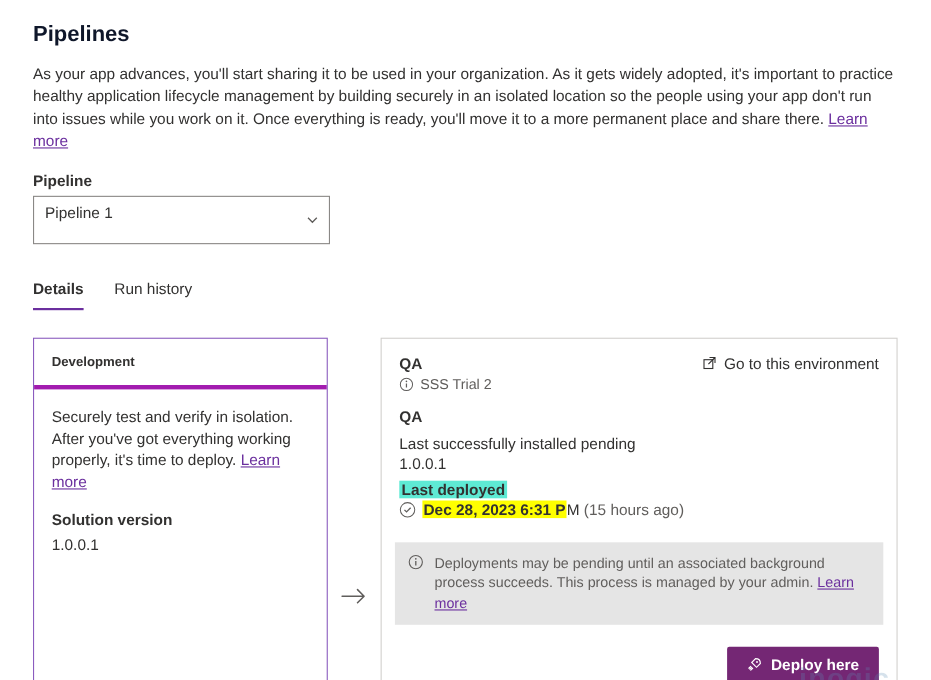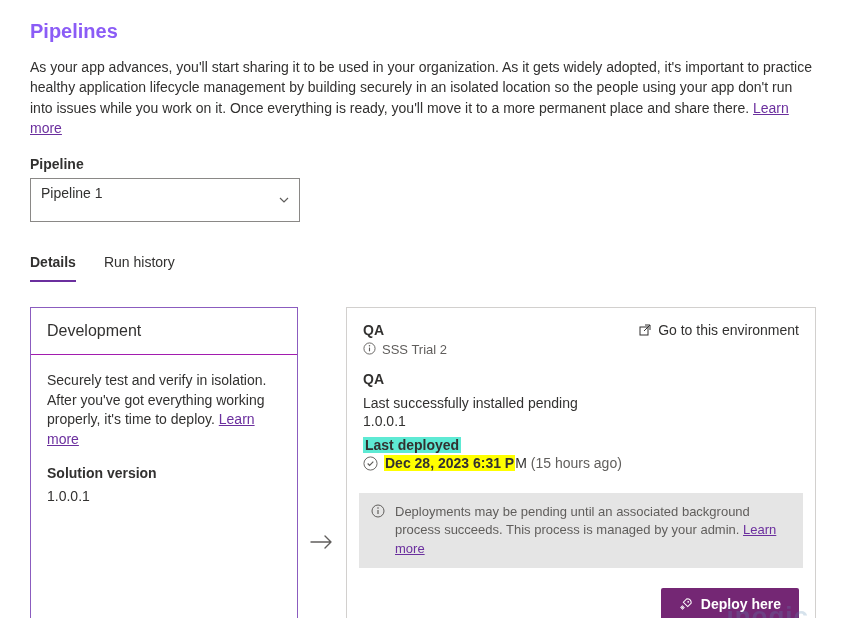--- a/index.html
+++ b/index.html
@@ -9,21 +9,21 @@
     font-family: "Segoe UI", -apple-system, sans-serif;
     font-size: 14px;
     color: #323130;
     background: #fff;
     width: 846px;
   }
   h1 {
     font-size: 20px;
     font-weight: 600;
     margin: 0 0 14px 0;
-    color: #8b5cf6;
+    color: #0f172a;
   }
   .intro {
     color: #323130;
     line-height: 1.45;
     margin: 0 0 18px 0;
   }
   .intro a, .link {
     color: #6b2f9e;
     text-decoration: underline;
     cursor: pointer;
@@ -81,24 +81,24 @@
   .card {
     border: 1px solid #d2d0ce;
     background: #fff;
   }
   .card.dev {
     width: 268px;
     border-color: #8b5cbf;
     min-height: 330px;
   }
   .card-header {
-    font-weight: 400;
+    font-weight: 700;
     padding: 14px 16px;
-    border-bottom: 1px solid #a21caf;
-    font-size: 16px;
+    border-bottom: 4px solid #a21caf;
+    font-size: 12px;
   }
   .card-body {
     padding: 16px;
     font-size: 14px;
     line-height: 1.4;
   }
   .card-body p { margin: 0 0 14px 0; }
   .solution-label { font-weight: 600; margin-bottom: 4px; }
   .arrow-col {
     display: flex;
@@ -117,20 +117,21 @@
   }
   .qa-top {
     display: flex;
     justify-content: space-between;
     align-items: flex-start;
     padding: 14px 16px 0 16px;
   }
   .qa-title { font-weight: 600; font-size: 14px; }
   .env-row {
     display: flex;
+    align-items: center;
     gap: 6px;
     margin-top: 4px;
     color: #605e5c;
     font-size: 13px;
   }
   .goto-link {
     color: #323130;
     font-size: 14px;
     display: inline-flex;
     align-items: center;

